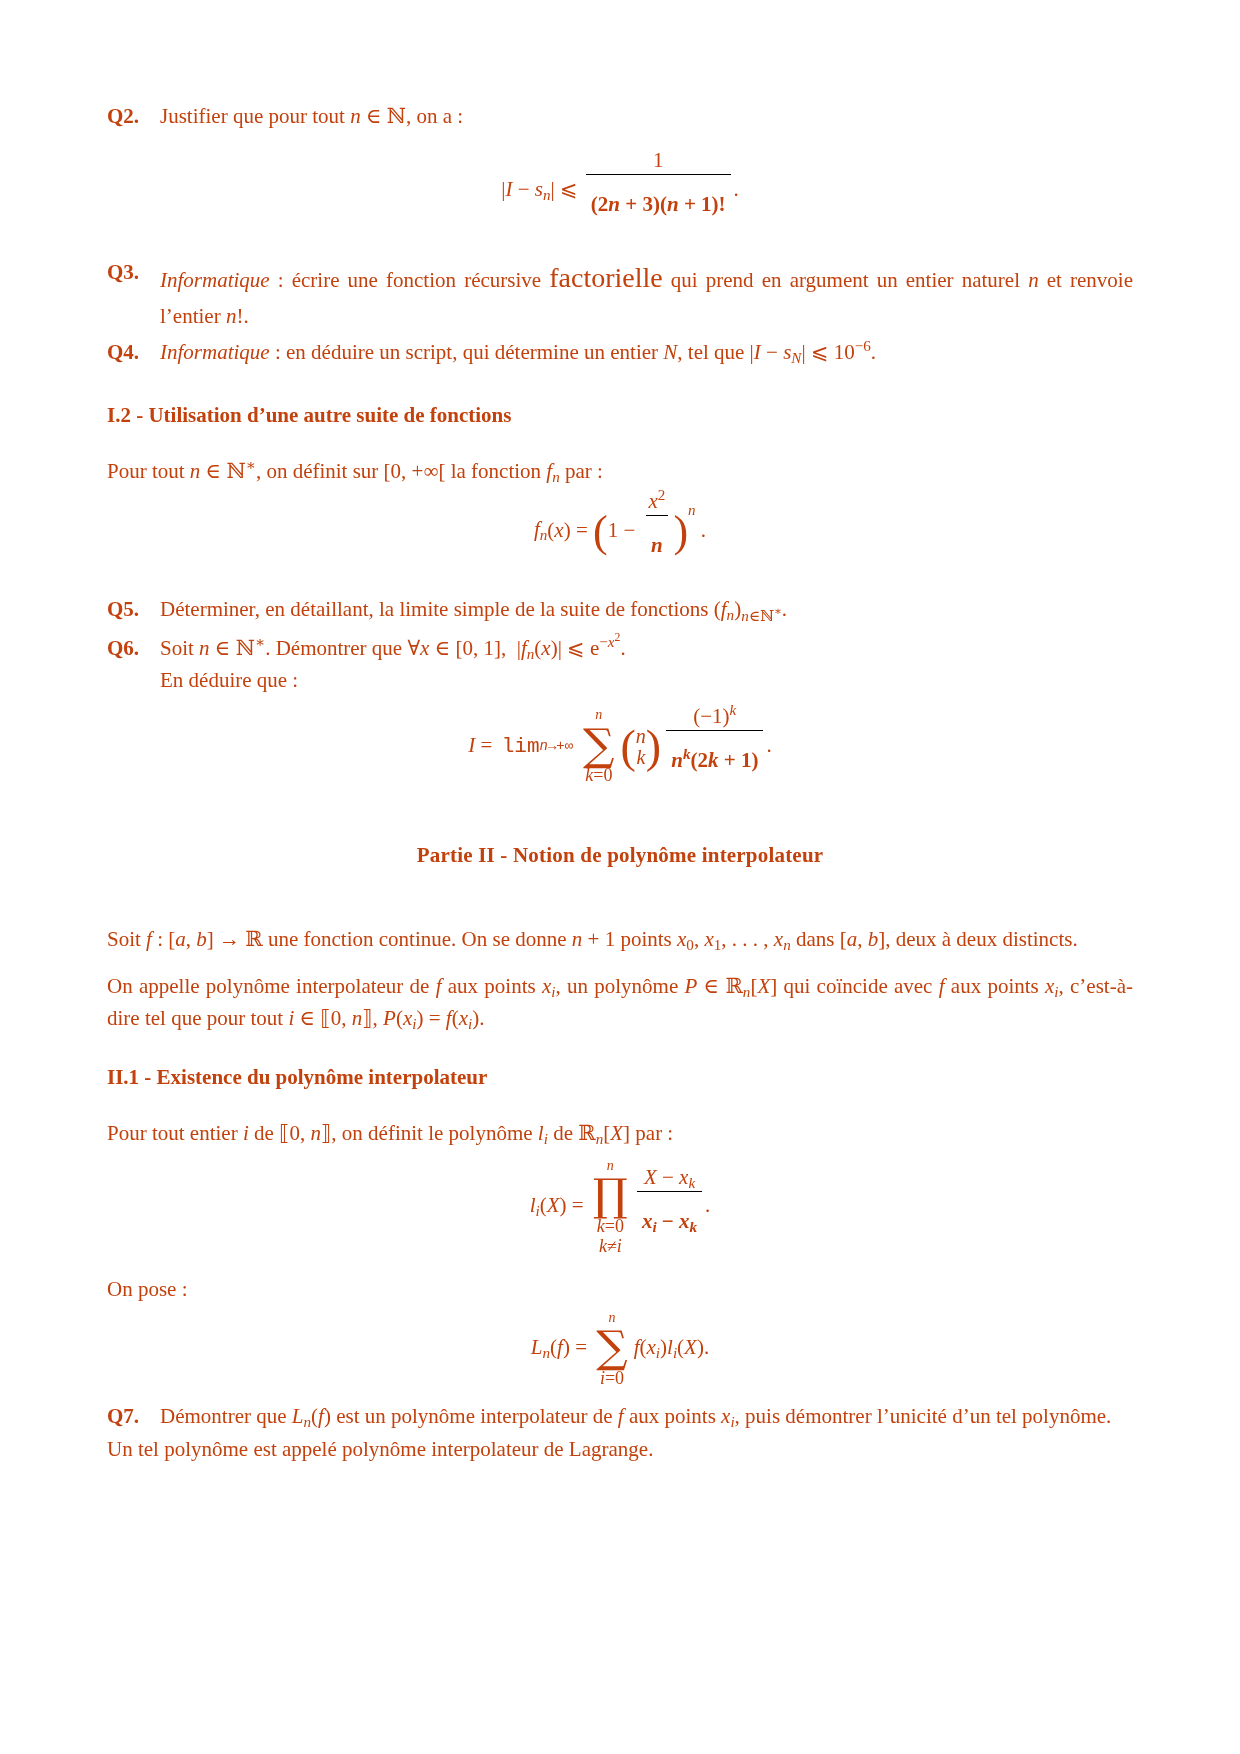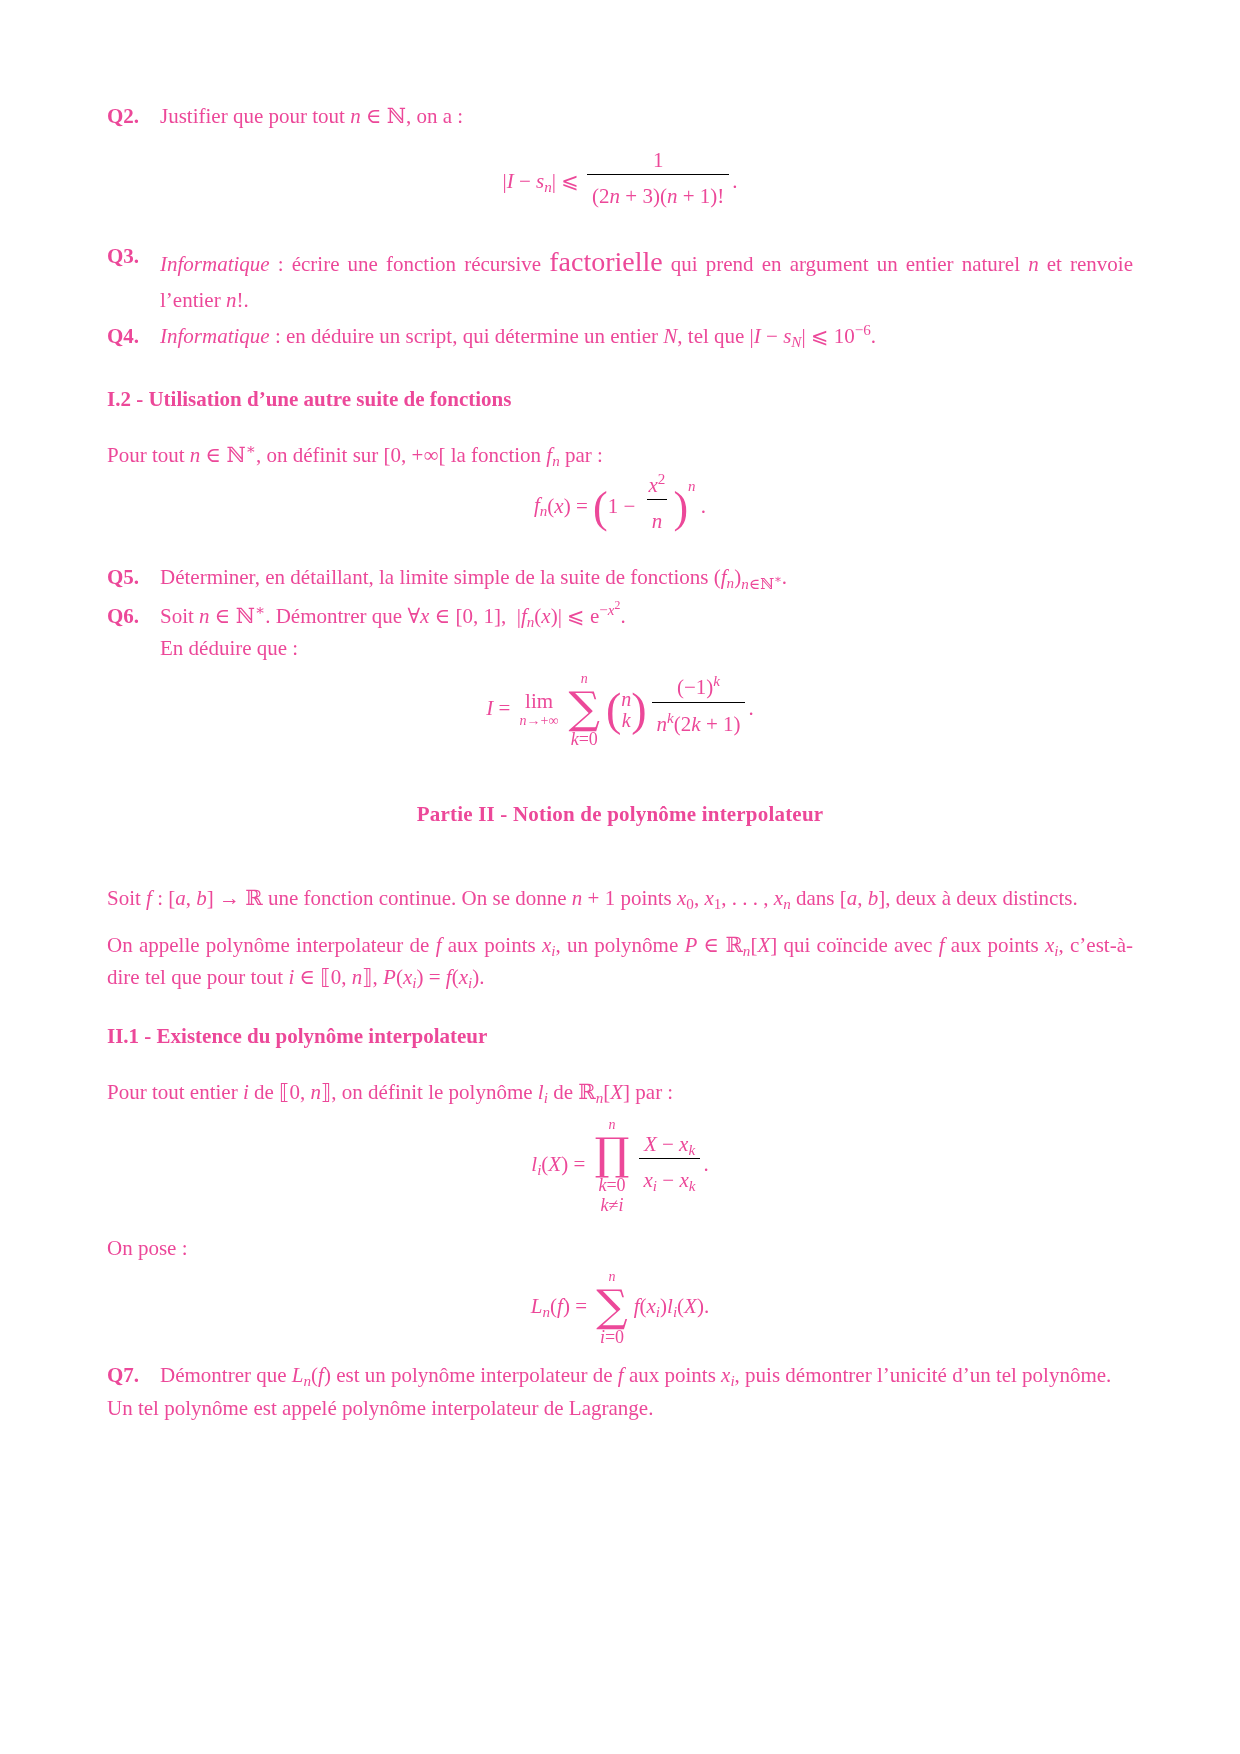--- a/index.html
+++ b/index.html
@@ -1,21 +1,21 @@
 <!DOCTYPE html>
 <html><head>
 <meta charset="utf-8">
 <style>
   * { margin:0; padding:0; box-sizing:border-box; }
   html,body { background:#ffffff; }
   .page {
     position:relative;
     width:1240px; height:1536px;
     margin:0 auto;
-    background:#ffffff; color:#ec4899;
+    background:#ffffff; color:#c2410c;
     font-family:"Liberation Serif","DejaVu Serif","DejaVu Sans",serif;
     font-size:21px; line-height:1.55;
     padding:100px 107px 0 107px;
     overflow:hidden;
   }
   
   .qrow { display:flex; align-items:flex-start; }
   .qlabel { font-weight:700; flex:0 0 53px; }
   .qbody { flex:1; text-align:justify; }
   .para { text-align:justify; }
@@ -25,28 +25,28 @@
 
   
   .formula { text-align:center; line-height:1.3; }
   sub, sup { font-size:0.72em; line-height:0; }
   sup { vertical-align:0.55em; }
   sub { vertical-align:-0.28em; }
   sub sup, sup sup { font-size:0.78em; vertical-align:0.5em; }
   .frac { display:inline-flex; flex-direction:column; align-items:center;
           vertical-align:middle; margin:0 3px; text-align:center; }
   .fnum { display:block; padding:0 5px; line-height:1.3; }
-  .fden { display:block; padding:8px 5px; line-height:1.3; border-top:1.4px solid #000; }
+  .fden { display:block; padding:16px 5px; line-height:1.3; border-top:1.4px solid #000;font-weight:bold; }
   .bigop { display:inline-flex; flex-direction:column; align-items:center;
            vertical-align:middle; margin:0 6px 0 4px; }
   .opover  { font-size:14px; line-height:1.15; }
   .opsym   { font-size:44px; line-height:0.95; font-family:"DejaVu Serif","DejaVu Sans",serif; }
   .opunder { font-size:18px; line-height:1.15; }
-  .limop { display:inline-flex; flex-direction:column; align-items:center;
-           vertical-align:middle; margin:0 6px 0 4px; }
+  .limop { display:inline-flex; flex-direction:row; align-items:center;
+           vertical-align:middle; margin:0 6px 0 4px;font-family:Liberation Mono, monospace; }
   .limword { line-height:1; }
   .limsub  { font-size:14px; line-height:1.25; }
   .binom { display:inline-flex; align-items:center; vertical-align:middle; margin-right:2px; }
   .bp2 { font-size:46px; line-height:1; font-weight:400; }
   .bincol { display:inline-flex; flex-direction:column; align-items:center;
             line-height:1.05; font-size:20px; }
   .bp { font-size:44px; line-height:1; vertical-align:middle; display:inline-block; }
   sup.hi { font-size:15px; vertical-align:22px; line-height:0; }
   .mono { font-family:Liberation Serif, serif; font-size:28px; }
 

